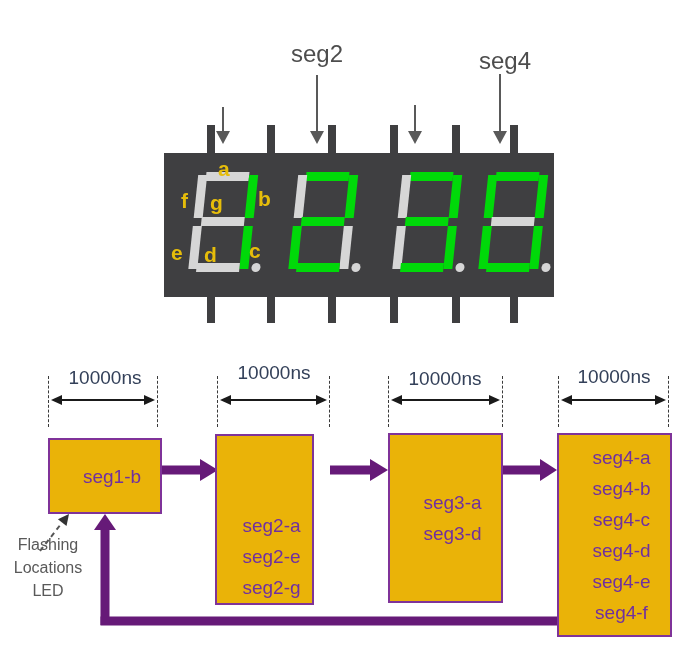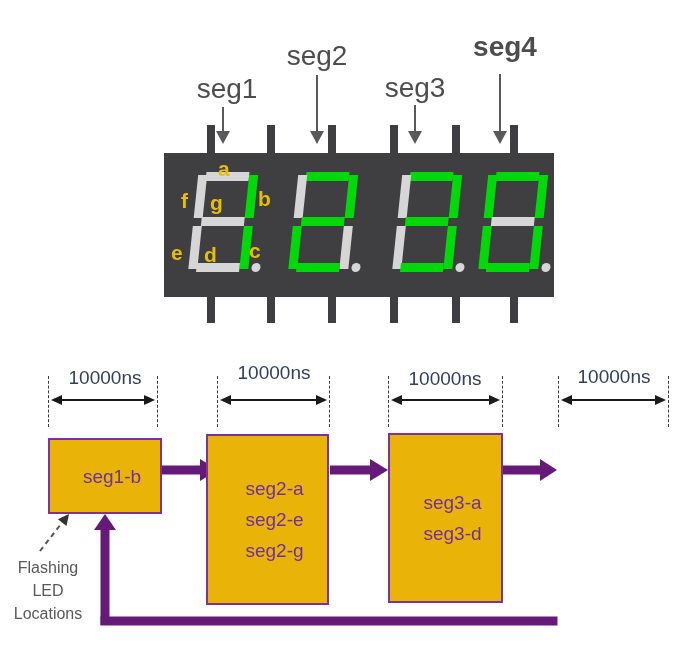--- a/index.html
+++ b/index.html
@@ -1,25 +1,25 @@
 <!DOCTYPE html>
 <html style="--c-body: #3f3f41; --c-on: #00d909; --c-off: #d6d6d6; --c-letter: #e6bd0a; --c-boxborder: #7f3399; --c-boxtext: #7030a0; --c-arrow: #661a78; --c-interval: #334059;"><head>
 <meta charset="utf-8">
 <style>
   html,body{margin:0;padding:0;background:#fff;}
   .stage{position:relative;width:682px;height:658px;background:#fff;overflow:hidden;
          font-family:"Liberation Sans",sans-serif;}
   svg.overlay{position:absolute;left:0;top:0;pointer-events:none;}
 
   
-  .pin-label{position:absolute;width:80px;text-align:center;font-size:28px;color:#4d4d4d;}
+  .pin-label{position:absolute;width:80px;text-align:center;font-size:24px;color:#4d4d4d;}
   .pl-0{left:187px;top:73px;}
   .pl-1{left:277px;top:40px;}
   .pl-2{left:375px;top:72px;}
-  .pl-3{left:465px;top:31px;font-weight:bold;}
+  .pl-3{left:465px;top:47px;}
 
   
   .display-body{position:absolute;left:164px;top:153px;width:390px;height:144px;
                 background:var(--c-body,#3f3f41);}
   .pin{position:absolute;width:8px;background:var(--c-body,#47474a);}
 
   
   .digit{position:absolute;top:172px;width:60px;height:100px;
          transform:skewX(-6deg);transform-origin:0 100%;}
   .d-0{left:188px;} .d-1{left:288px;} .d-2{left:392px;} .d-3{left:478px;}
@@ -38,28 +38,28 @@
   .dash{position:absolute;top:376px;height:51px;width:0;border-left:1px dashed #3a3a3a;}
   .t-label{position:absolute;width:120px;text-align:center;font-size:19px;
            color:var(--c-interval,#334059);}
   .t-0{left:45px;top:367px;} .t-1{left:214px;top:362px;}
   .t-2{left:385px;top:368px;} .t-3{left:554px;top:366px;}
 
   
   .flow-box{position:absolute;border:2px solid var(--c-boxborder,#7f3399);background:#eab308;
             display:flex;align-items:center;justify-content:center;box-sizing:border-box;padding-left:14px;}
   .fb-0{left:48px;top:438px;width:114px;height:76px;}
-  .fb-1{left:206px;top:434px;width:123px;height:171px;}
+  .fb-1{left:215px;top:434px;width:99px;height:171px;align-items:flex-end;}
   .fb-2{left:388px;top:433px;width:115px;height:170px;align-items:center;}
   .fb-3{left:557px;top:433px;width:115px;height:204px;}
   .box-items{text-align:center;}
   .flow-item{font-size:19px;line-height:31px;color:var(--c-boxtext,#7030a0);font-weight:500;}
 
   
-  .ann{position:absolute;left:6px;top:556px;width:84px;text-align:center;
+  .ann{position:absolute;left:6px;top:533px;width:84px;text-align:center;
        font-size:16px;line-height:23px;color:#595959;}
   .ann span{display:block;}
 
   
   .gline{stroke:#595959;stroke-width:2;fill:none;}
   .ghead{fill:#595959;stroke:none;}
   .bline{stroke:#1a1a1a;stroke-width:2;fill:none;}
   .bhead{fill:#1a1a1a;stroke:none;}
   .parrow{fill:var(--c-arrow,#661a78);stroke:none;}
   .dline{stroke:#555;stroke-width:2;stroke-dasharray:5 4;fill:none;}
@@ -127,23 +127,21 @@
       <rect class="parrow" x="100.5" y="528" width="9" height="97"></rect>
       <polygon class="parrow" points="94,530 116,530 105,514"></polygon>
     </g>
 
     <g>
       <line class="dline" x1="40" y1="551" x2="61" y2="524"></line>
       <polygon class="dhead" points="69,514 66.5,526.1 57.9,519.3"></polygon>
     </g>
   </svg>
 
-  <div class="pin-label pl-0">seg1</div>
   <div class="pin-label pl-1">seg2</div>
-  <div class="pin-label pl-2">seg3</div>
   <div class="pin-label pl-3">seg4</div>
 
   <div class="display-body"></div>
   <div id="pins">
       <div class="pin" style="left: 207px; top: 125px; height: 28px;"></div>
       <div class="pin" style="left: 207px; top: 297px; height: 26px;"></div>
       <div class="pin" style="left: 267px; top: 125px; height: 28px;"></div>
       <div class="pin" style="left: 267px; top: 297px; height: 26px;"></div>
       <div class="pin" style="left: 328px; top: 125px; height: 28px;"></div>
       <div class="pin" style="left: 328px; top: 297px; height: 26px;"></div>
@@ -229,19 +227,29 @@
         <div class="flow-item">seg2-e</div>
         <div class="flow-item">seg2-g</div>
       </div>
     </div>
   <div class="flow-box fb-2">
       <div class="box-items">
         <div class="flow-item">seg3-a</div>
         <div class="flow-item">seg3-d</div>
       </div>
     </div>
+  <div class="flow-box fb-3">
+      <div class="box-items">
+        <div class="flow-item">seg4-a</div>
+        <div class="flow-item">seg4-b</div>
+        <div class="flow-item">seg4-c</div>
+        <div class="flow-item">seg4-d</div>
+        <div class="flow-item">seg4-e</div>
+        <div class="flow-item">seg4-f</div>
+      </div>
+    </div>
 
   <div class="ann">
     <span>Flashing</span>
+    <span>Locations</span>
     <span>LED</span>
-    <span>Locations</span>
   </div>
 </div>
 
 </body></html>

